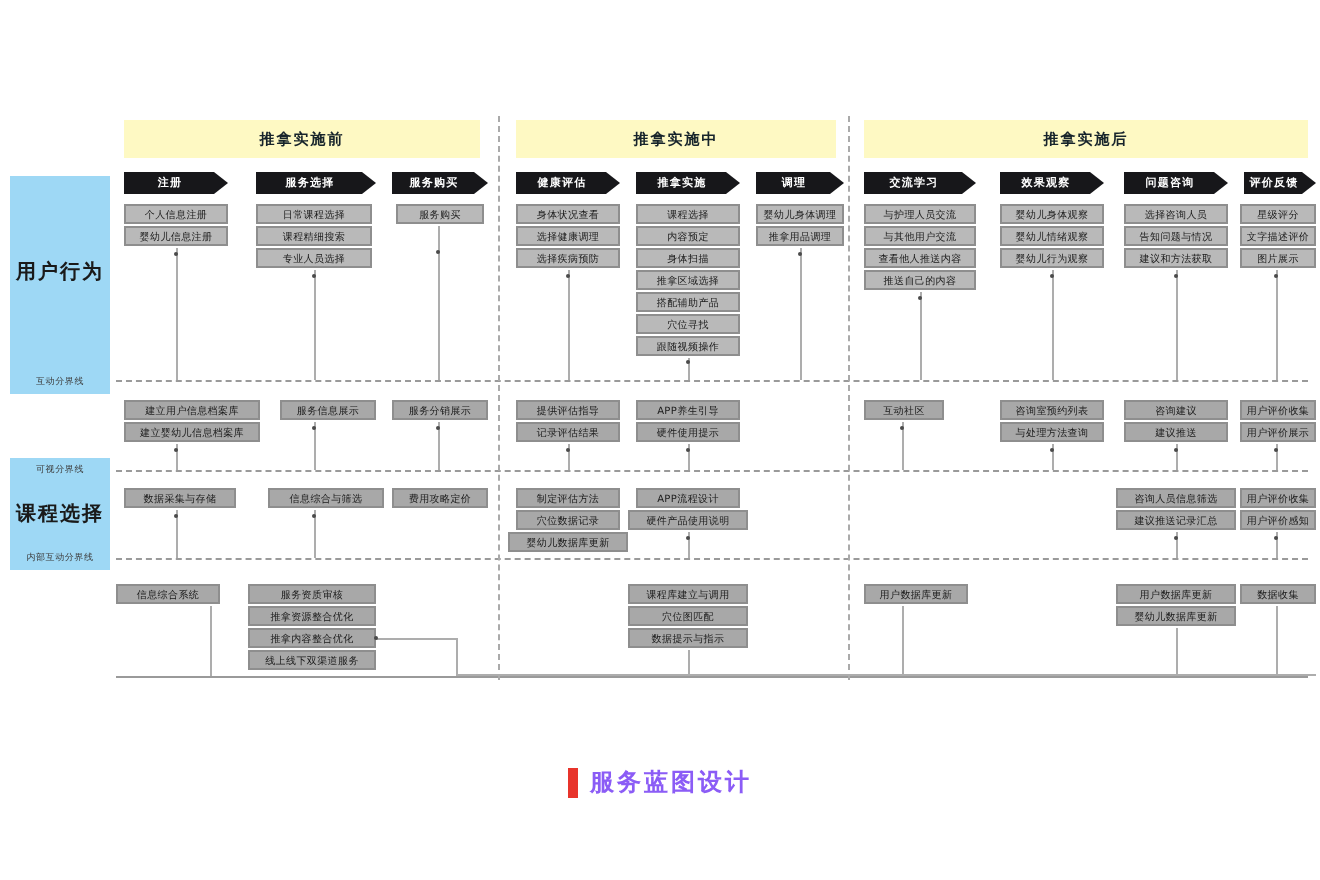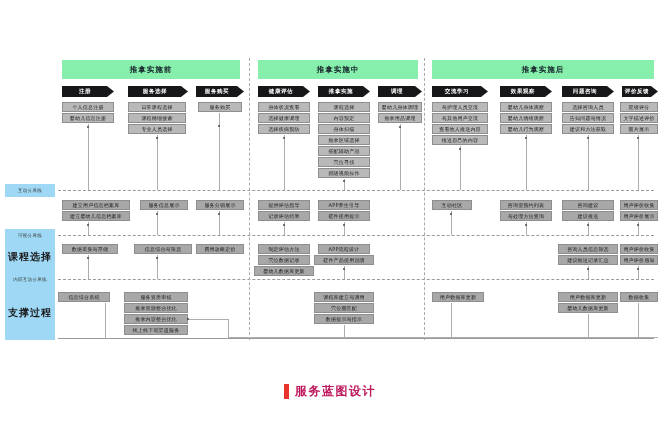--- a/index.html
+++ b/index.html
@@ -25,21 +25,21 @@
     display:flex;align-items:center;justify-content:center;
     color:#3c3c3c;font-size:4.5px;letter-spacing:.3px;
   }
 
   
   .sepline{position:absolute;height:0;border-top:1px dashed #9a9a9a;}
   .sepline.solid{border-top:1px solid #9a9a9a;}
 
   
   .phase{
-    position:absolute;height:19px;background:#86efac;
+    position:absolute;height:19px;background:#fef9c3;
     display:flex;align-items:center;justify-content:center;
     color:#17242b;font-size:7.5px;font-weight:bold;letter-spacing:1px;
   }
   
   .phasediv{position:absolute;width:0;border-left:1px dashed #aaa;}
 
   
   .chev{
     position:absolute;height:11px;background:#17171a;
     color:#fff;font-size:5.5px;font-weight:bold;letter-spacing:.6px;
@@ -63,32 +63,32 @@
   .conn.v{width:1px;}
   .conn.h{height:1px;}
   .dot{position:absolute;width:2px;height:2px;border-radius:50%;background:#4a4a4a;}
 
   
   #titlewrap{
     position:absolute;left:0;top:380px;width:660px;height:22px;
     display:flex;align-items:center;justify-content:center;gap:6px;
   }
   #titlebar{width:5px;height:15px;background:#e8342b;}
-  #titletext{font-size:12px;font-weight:bold;color:#be185d;letter-spacing:1.5px;}
+  #titletext{font-size:12px;font-weight:bold;color:#8b5cf6;letter-spacing:1.5px;}
 </style>
 </head>
 <body>
 
 <div id="canvas">
 
+  <div class="rowlabel big" style="top:88px;height:96px;">用户行为</div>
   <div class="divlabel" style="top:184px;height:13px;">互动分界线</div>
   <div class="divlabel" style="top:229px;height:12px;">可视分界线</div>
   <div class="rowlabel big" style="top:241px;height:32px;">课程选择</div>
   <div class="divlabel" style="top:273px;height:12px;">内部互动分界线</div>
-  <div class="rowlabel big" style="top:285px;height:55px;">支撑过程</div>
 
   <div class="sepline" style="left:58px;top:190px;width:596px;"></div>
   <div class="sepline" style="left:58px;top:235px;width:596px;"></div>
   <div class="sepline" style="left:58px;top:279px;width:596px;"></div>
   <div class="sepline solid" style="left:58px;top:338px;width:596px;"></div>
 
   <div class="phase" style="left:62px;top:60px;width:178px;">推拿实施前</div>
   <div class="phase" style="left:432px;top:60px;width:222px;">推拿实施后</div>
   <div class="phase" style="left:258px;top:60px;width:160px;">推拿实施中</div>
 

